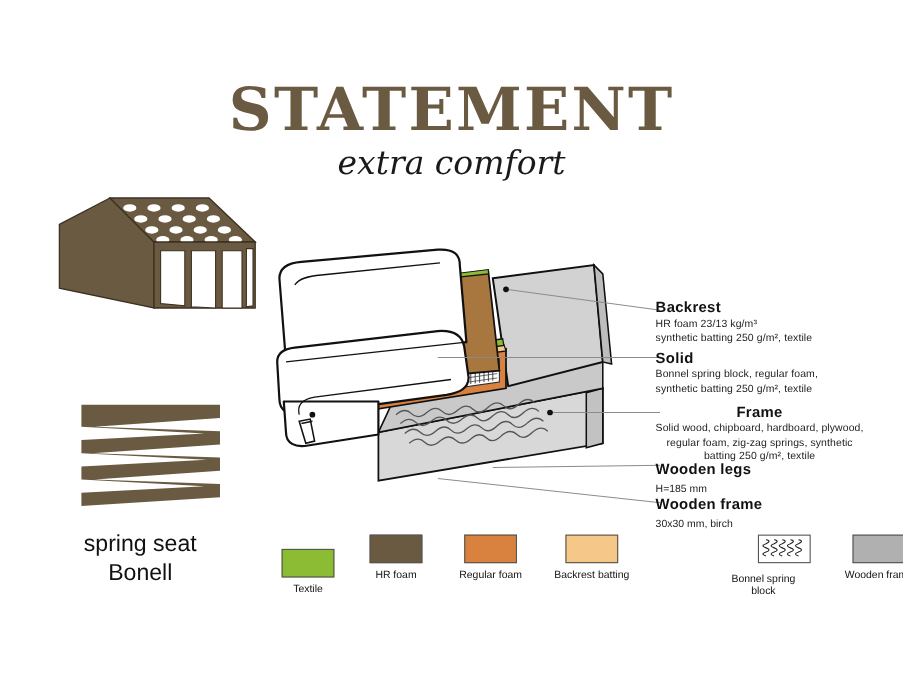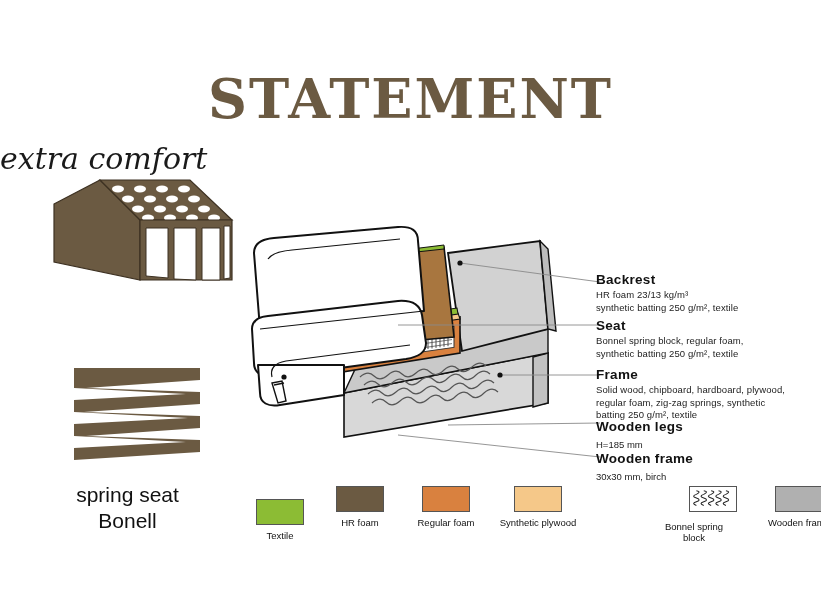--- a/index.html
+++ b/index.html
@@ -17,22 +17,22 @@
     position:absolute;left:0;top:72px;width:821px;
     text-align:center;
     font-family:"DejaVu Serif",serif;
     font-weight:bold;
     font-size:54px;
     letter-spacing:2px;
     color:#6b5a42;
     line-height:1;
   }
   .subtitle{
-    position:absolute;left:0;top:144px;width:821px;
-    text-align:left;
+    position:absolute;left:0;top:134px;width:821px;
+    text-align:center;
     font-family:"DejaVu Serif",serif;
     font-style:italic;
     font-size:30px;
     color:#1a1a1a;
     line-height:1;
   }
 
   
   .left-cap{
     position:absolute;
@@ -64,21 +64,21 @@
     line-height:1.32;
     letter-spacing:.1px;
   }
   .inlinehead{display:flex;align-items:baseline;gap:5px;flex-direction:column;}
   .inlinehead .sm{
     font-family:"Liberation Sans",sans-serif;
     font-size:9.5px;font-weight:normal;color:#222;
   }
   #anno-backrest{top:272px;}
   #anno-seat{top:318px;}
-  #anno-frame{top:367px;}
+  #anno-frame{top:367px;text-align:center;}
   #anno-legs{top:419px;}
   #anno-wframe{top:451px;}
 
   
   .legend{position:absolute;left:248px;top:486px;width:560px;height:60px;}
   .leg-item{position:absolute;text-align:center;}
   .leg-sw{
     width:48px;height:26px;margin:0 auto;
     border:1px solid #555;
     box-sizing:border-box;
@@ -235,21 +235,21 @@
 
   <div class="anno" id="anno-backrest">
     <h4>Backrest</h4>
     <p>
       <span>HR foam 23/13 kg/m³</span><br>
       <span>synthetic batting 250 g/m², textile</span>
     </p>
   </div>
 
   <div class="anno" id="anno-seat">
-    <h4>Seat</h4>
+    <h4>Solid</h4>
     <p>
       <span>Bonnel spring block, regular foam,</span><br>
       <span>synthetic batting 250 g/m², textile</span>
     </p>
   </div>
 
   <div class="anno" id="anno-frame">
     <h4>Frame</h4>
     <p>
       <span>Solid wood, chipboard, hardboard, plywood,</span><br>
@@ -284,21 +284,21 @@
       <div class="leg-lb">HR foam</div>
     </div>
 
     <div class="leg-item" style="left:160px;top:0px;width:76px;">
       <div class="leg-sw" id="sw-regfoam" style="background: rgb(217, 129, 63);"></div>
       <div class="leg-lb">Regular foam</div>
     </div>
 
     <div class="leg-item" style="left:244px;top:0px;width:92px;">
       <div class="leg-sw" id="sw-batting" style="background: rgb(245, 200, 137);"></div>
-      <div class="leg-lb">Synthetic plywood</div>
+      <div class="leg-lb">Backrest batting</div>
     </div>
 
 
     <div class="leg-item" style="left:422px;top:0px;width:86px;">
       <svg class="leg-sw" viewBox="0 0 48 26" style="border:1px solid #555;background:#fff;">
         <g fill="none" stroke="#222" stroke-width="1.1">
           <path d="M6,4 q6,1 0,4 q-6,2 0,4 q6,2 0,4 q-6,2 0,4"></path>
           <path d="M14,4 q6,1 0,4 q-6,2 0,4 q6,2 0,4 q-6,2 0,4"></path>
           <path d="M22,4 q6,1 0,4 q-6,2 0,4 q6,2 0,4 q-6,2 0,4"></path>
           <path d="M30,4 q6,1 0,4 q-6,2 0,4 q6,2 0,4 q-6,2 0,4"></path>

